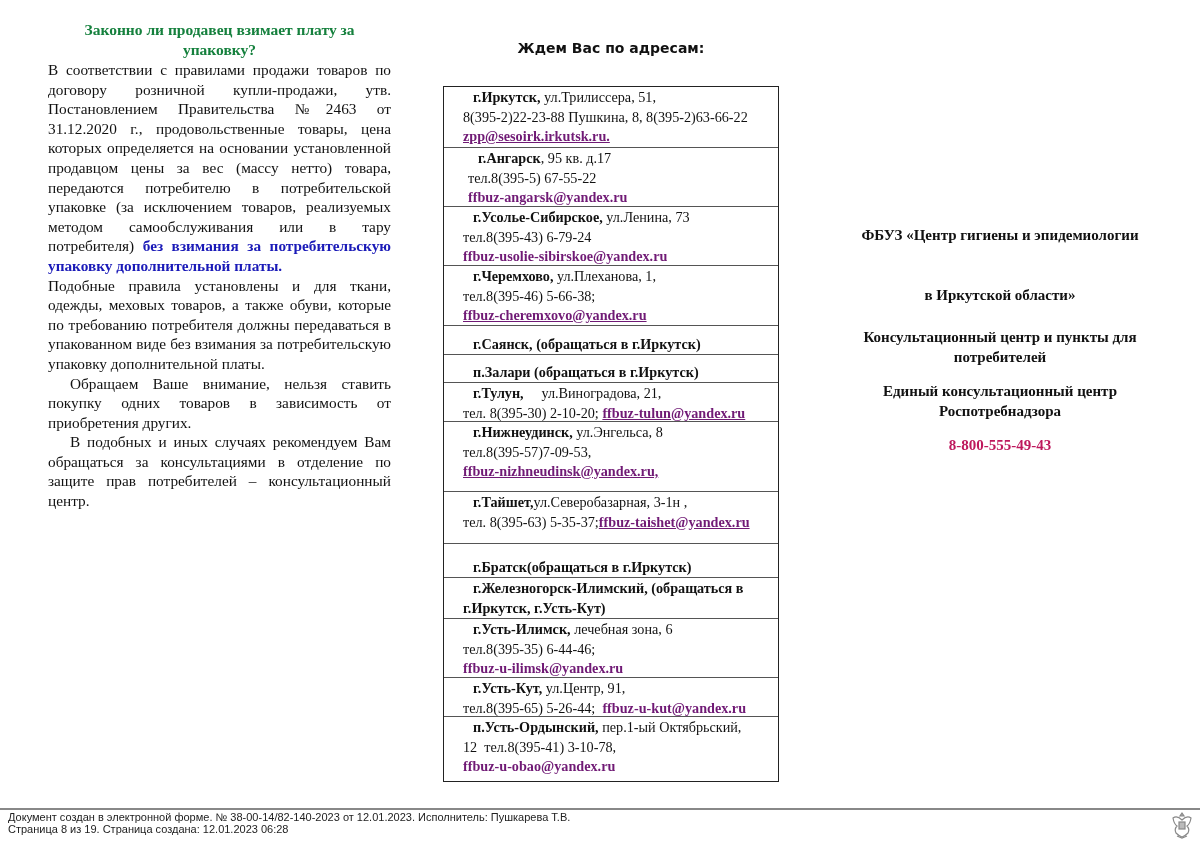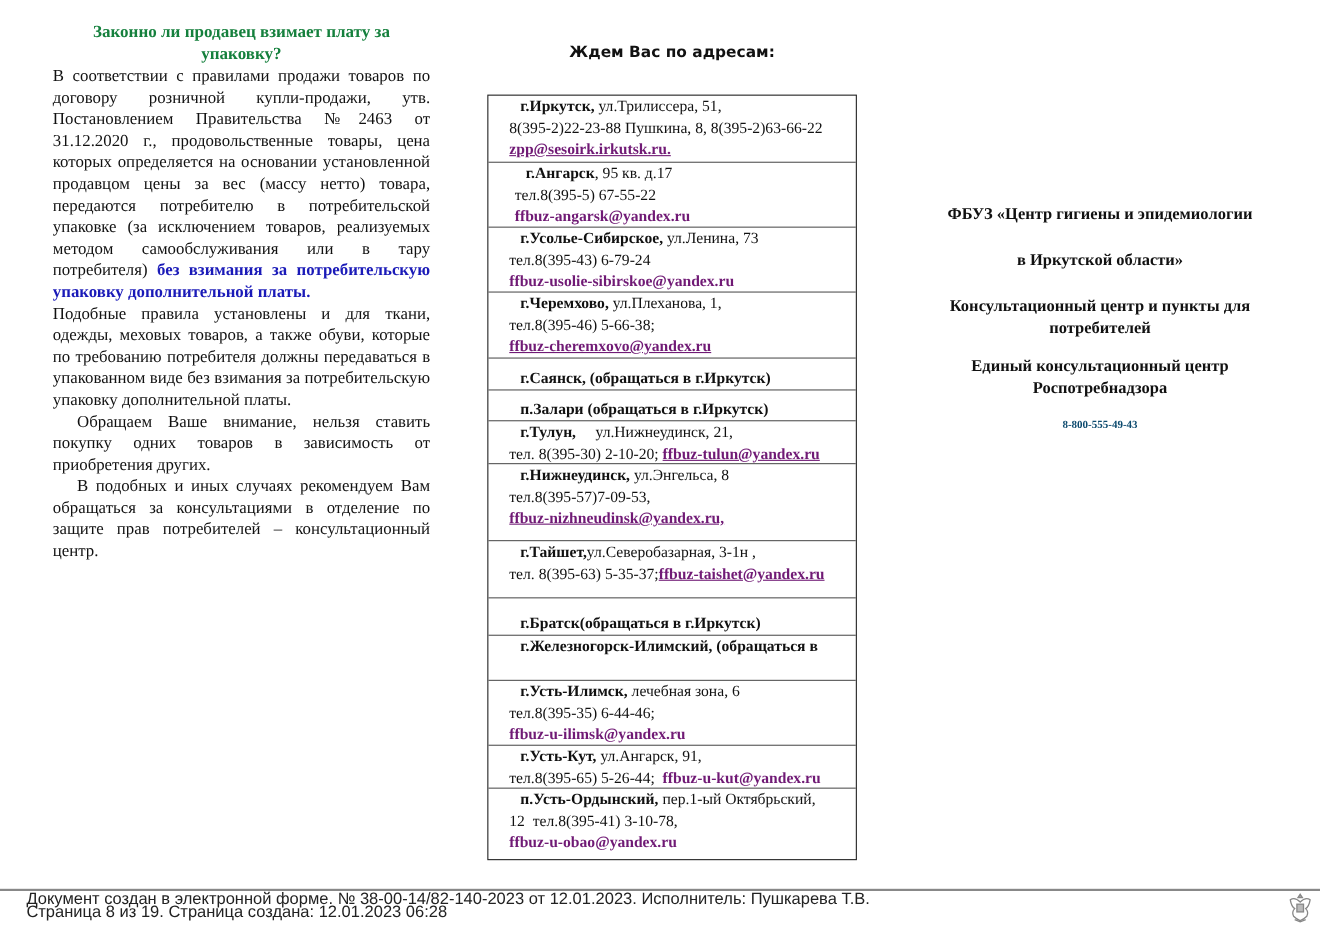--- a/index.html
+++ b/index.html
@@ -37,28 +37,28 @@
   .row .first { padding-left: 10px; }
   .email { color: #701a75; font-weight: bold; }
   .email.u { text-decoration: underline; }
   .row.single { display: flex; align-items: flex-end; }
 
   .col-right {
     position: absolute; left: 830px; width: 340px; top: 185px; text-align: center;
     font-weight: bold; font-size: 15px; line-height: 20px;
   }
   .col-right p { margin: 0; }
-  .col-right .g1 { margin-bottom: 22px; }
+  .col-right .g1 { margin-bottom: 22px; margin-top: 40px; }
   .col-right .g2 { margin-bottom: 12px; }
-  .col-right .phone { color: #0c4a6e; font-size: 10px; }
+  .col-right .phone { color: #be185d; font-size: 15px; }
 
   .footer-rule { position: absolute; left: 0; top: 808px; width: 1200px; height: 1.5px; background: #888; }
   .footer {
-    position: absolute; left: 24px; top: 812px;
-    font-family: "Liberation Sans", sans-serif; font-size: 15px; line-height: 11.8px; color: #222;
+    position: absolute; left: 8px; top: 812px;
+    font-family: "Liberation Sans", sans-serif; font-size: 11px; line-height: 11.8px; color: #222;
   }
   .emblem { position: absolute; left: 1168px; top: 810px; width: 28px; height: 30px; }
 </style>
 </head>
 <body>
 
 <div class="col-left">
   <p class="red-heading">Законно ли продавец взимает плату за упаковку?</p>
   <p><span>В соответствии с правилами продажи товаров по договору розничной купли-продажи, утв. Постановлением Правительства №2463 от 31.12.2020 г., продовольственные товары, цена которых определяется на основании установленной продавцом цены за вес (массу нетто) товара, передаются потребителю в потребительской упаковке (за исключением товаров, реализуемых методом самообслуживания или в тару потребителя)</span> <span class="blue-bold">без взимания за потребительскую упаковку дополнительной платы.</span></p>
   <p>Подобные правила установлены и для ткани, одежды, меховых товаров, а также обуви, которые по требованию потребителя должны передаваться в упакованном виде без взимания за потребительскую упаковку дополнительной платы.</p>
@@ -89,45 +89,46 @@
     <div class="line">тел.8(395-46) 5-66-38;</div>
     <div class="line"><span class="email u">ffbuz-cheremxovo@yandex.ru</span></div>
   </div>
   <div class="row single" style="height:29px">
     <div class="line first"><span class="city">г.Саянск, (обращаться в г.Иркутск)</span></div>
   </div>
   <div class="row single" style="height:28px">
     <div class="line first"><span class="city">п.Залари (обращаться в г.Иркутск)</span></div>
   </div>
   <div class="row" style="height:39px">
-    <div class="line first" style="white-space:pre"><span class="city">г.Тулун,</span><span>     ул.Нижнеудинск, 21,</span></div>
+    <div class="line first" style="white-space:pre"><span class="city">г.Тулун,</span><span>     ул.Виноградова, 21,</span></div>
     <div class="line" style="white-space:pre"><span>тел. 8(395-30) 2-10-20; </span><span class="email u">ffbuz-tulun@yandex.ru</span></div>
   </div>
   <div class="row" style="height:70px">
     <div class="line first"><span class="city">г.Нижнеудинск,</span><span> ул.Энгельса, 8</span></div>
     <div class="line">тел.8(395-57)7-09-53,</div>
     <div class="line"><span class="email u">ffbuz-nizhneudinsk@yandex.ru,</span></div>
   </div>
   <div class="row" style="height:52px">
     <div class="line first"><span class="city">г.Тайшет,</span><span>ул.Северобазарная, 3-1н ,</span></div>
     <div class="line"><span>тел. 8(395-63) 5-35-37;</span><span class="email u">ffbuz-taishet@yandex.ru</span></div>
   </div>
   <div class="row single" style="height:34px">
     <div class="line first"><span class="city">г.Братск(обращаться в г.Иркутск)</span></div>
   </div>
   <div class="row" style="height:41px">
     <div class="line first"><span class="city">г.Железногорск-Илимский, (обращаться в</span></div>
+    <div class="line"><span class="city">г.Иркутск, г.Усть-Кут)</span></div>
   </div>
   <div class="row" style="height:59px">
     <div class="line first"><span class="city">г.Усть-Илимск,</span><span> лечебная зона, 6</span></div>
     <div class="line">тел.8(395-35) 6-44-46;</div>
     <div class="line"><span class="email">ffbuz-u-ilimsk@yandex.ru</span></div>
   </div>
   <div class="row" style="height:39px">
-    <div class="line first"><span class="city">г.Усть-Кут,</span><span> ул.Ангарск, 91,</span></div>
+    <div class="line first"><span class="city">г.Усть-Кут,</span><span> ул.Центр, 91,</span></div>
     <div class="line" style="white-space:pre"><span>тел.8(395-65) 5-26-44;  </span><span class="email">ffbuz-u-kut@yandex.ru</span></div>
   </div>
   <div class="row" style="height:65px">
     <div class="line first"><span class="city">п.Усть-Ордынский,</span><span> пер.1-ый Октябрьский,</span></div>
     <div class="line" style="white-space:pre">12  тел.8(395-41) 3-10-78,</div>
     <div class="line"><span class="email">ffbuz-u-obao@yandex.ru</span></div>
   </div>
 </div>
 
 <div class="col-right">

